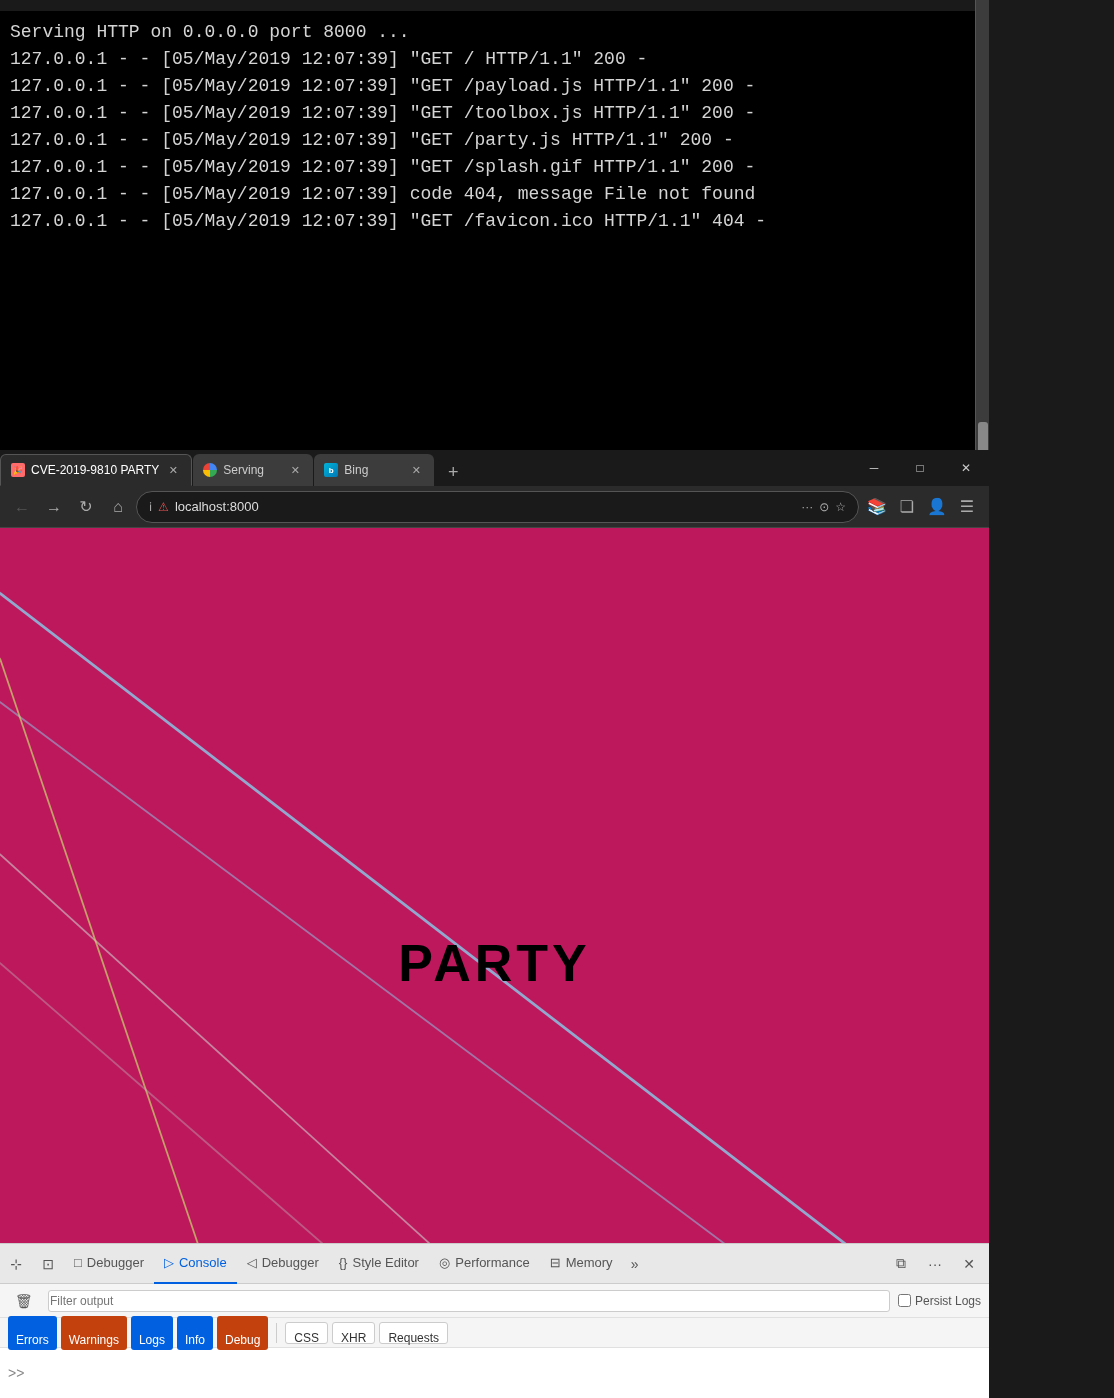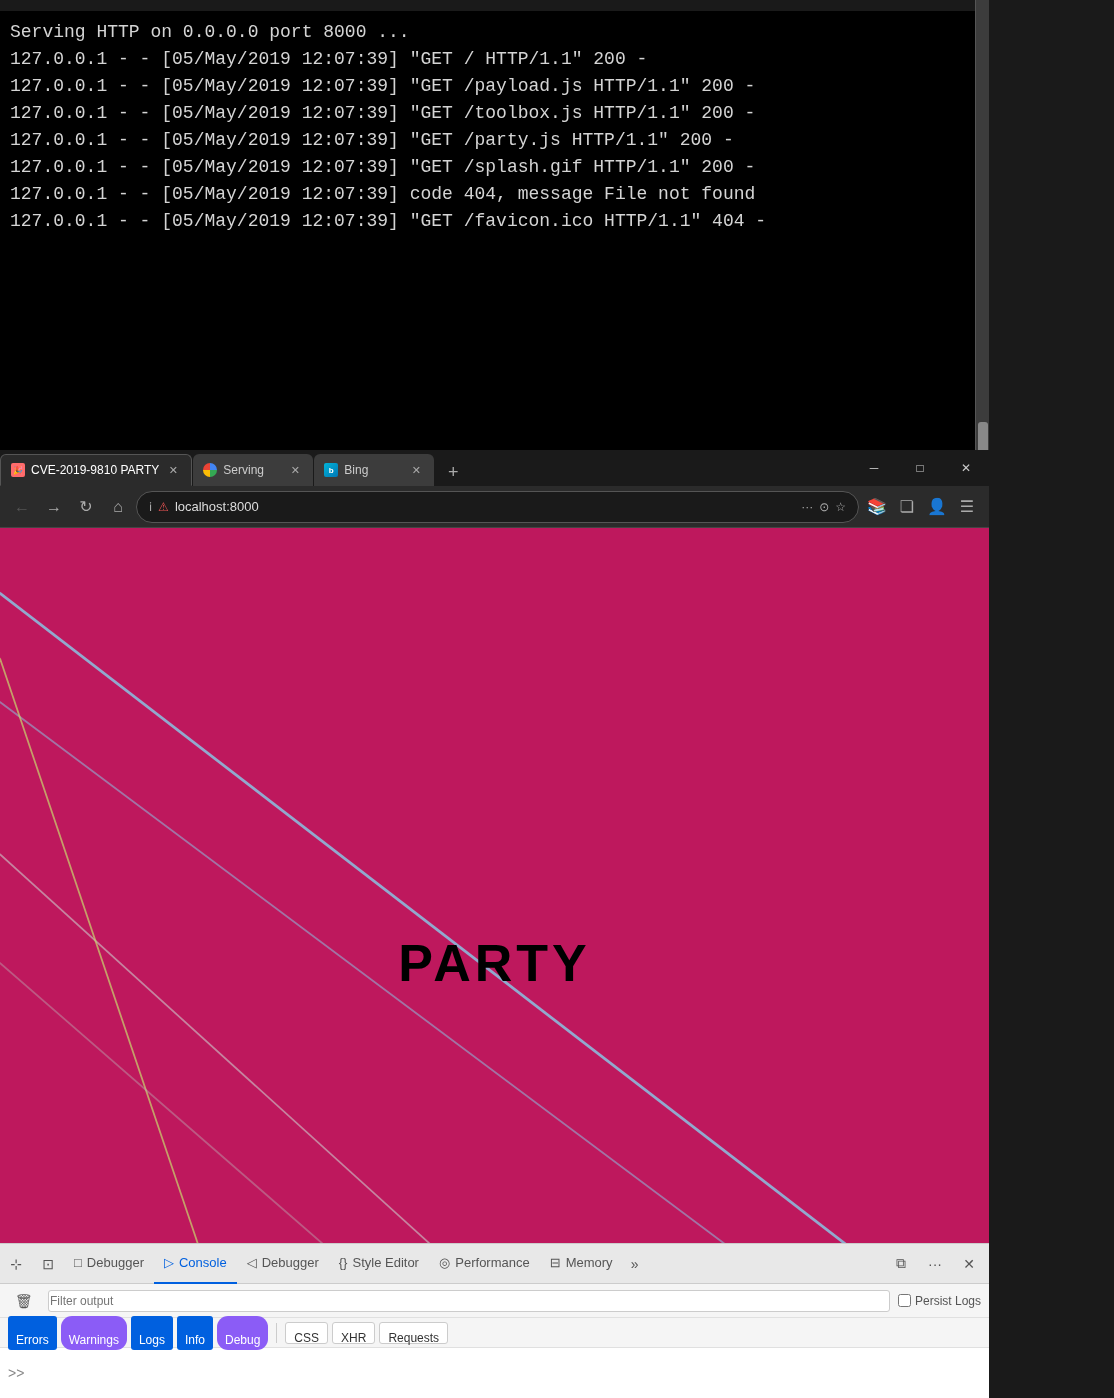--- a/index.html
+++ b/index.html
@@ -327,23 +327,22 @@
       font-size: 12px;
       cursor: pointer;
       background: #e0e0e0;
       color: #333;
     }
     .filter-btn.active-blue {
       background: #0060df;
       color: #fff;
     }
     .filter-btn.active-gray {
-      background: #8b5cf6;
+      background: #c2410c;
       color: #fff;
-      border-radius: 11px;
     }
     .filter-sep {
       width: 1px;
       height: 20px;
       background: #ccc;
       margin: 0 4px;
     }
     .filter-btn-outline {
       height: 22px;
       padding: 8px 8px;

